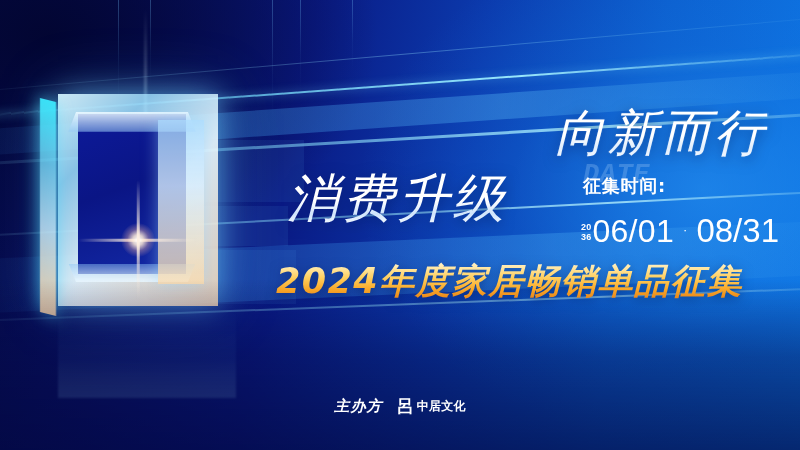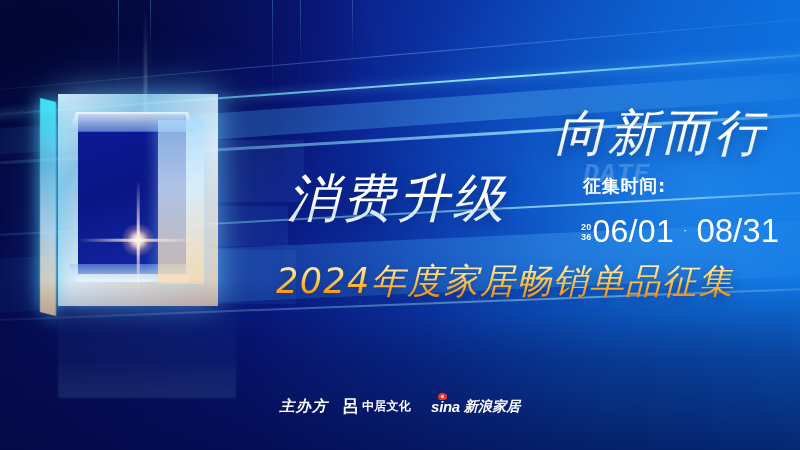--- a/index.html
+++ b/index.html
@@ -214,21 +214,21 @@
     display:inline-block;margin:0 9px;
     font-size:13px;color:#ffffff;transform:translateY(-2px);
   }
 
   
   #subtitle-wrap{
     position:absolute;left:276px;top:258px;
   }
   #subtitle{
     font-family:"DejaVu Sans","Liberation Sans",sans-serif;
-    font-weight:400;font-style:italic;
+    font-weight:700;font-style:italic;
     font-size:35px;letter-spacing:.04em;white-space:nowrap;
     background:linear-gradient(178deg,
       #fff6df 0%,
       #ffe9a8 16%,
       #fdc council 0%,
       #f9c килограм 0%);
     background:linear-gradient(180deg,
       #fffaf0 0%,
       #ffeaae 18%,
       #ffcf5e 42%,
@@ -346,22 +346,15 @@
   </div>
 
   <div id="footer">
     <span id="organizer-label">主办方</span>
 
     <span class="logo">
       <span class="logo-mark">呂</span>
       <span class="logo-text">中居文化</span>
     </span>
 
-    <span id="sina-logo">
-      <span id="sina-word">
-        <span id="sina-eye"></span>
-        <span>sina</span>
-      </span>
-      <span id="sina-cn">新浪家居</span>
-    </span>
   </div>
 
 </div>
 
 </body></html>

